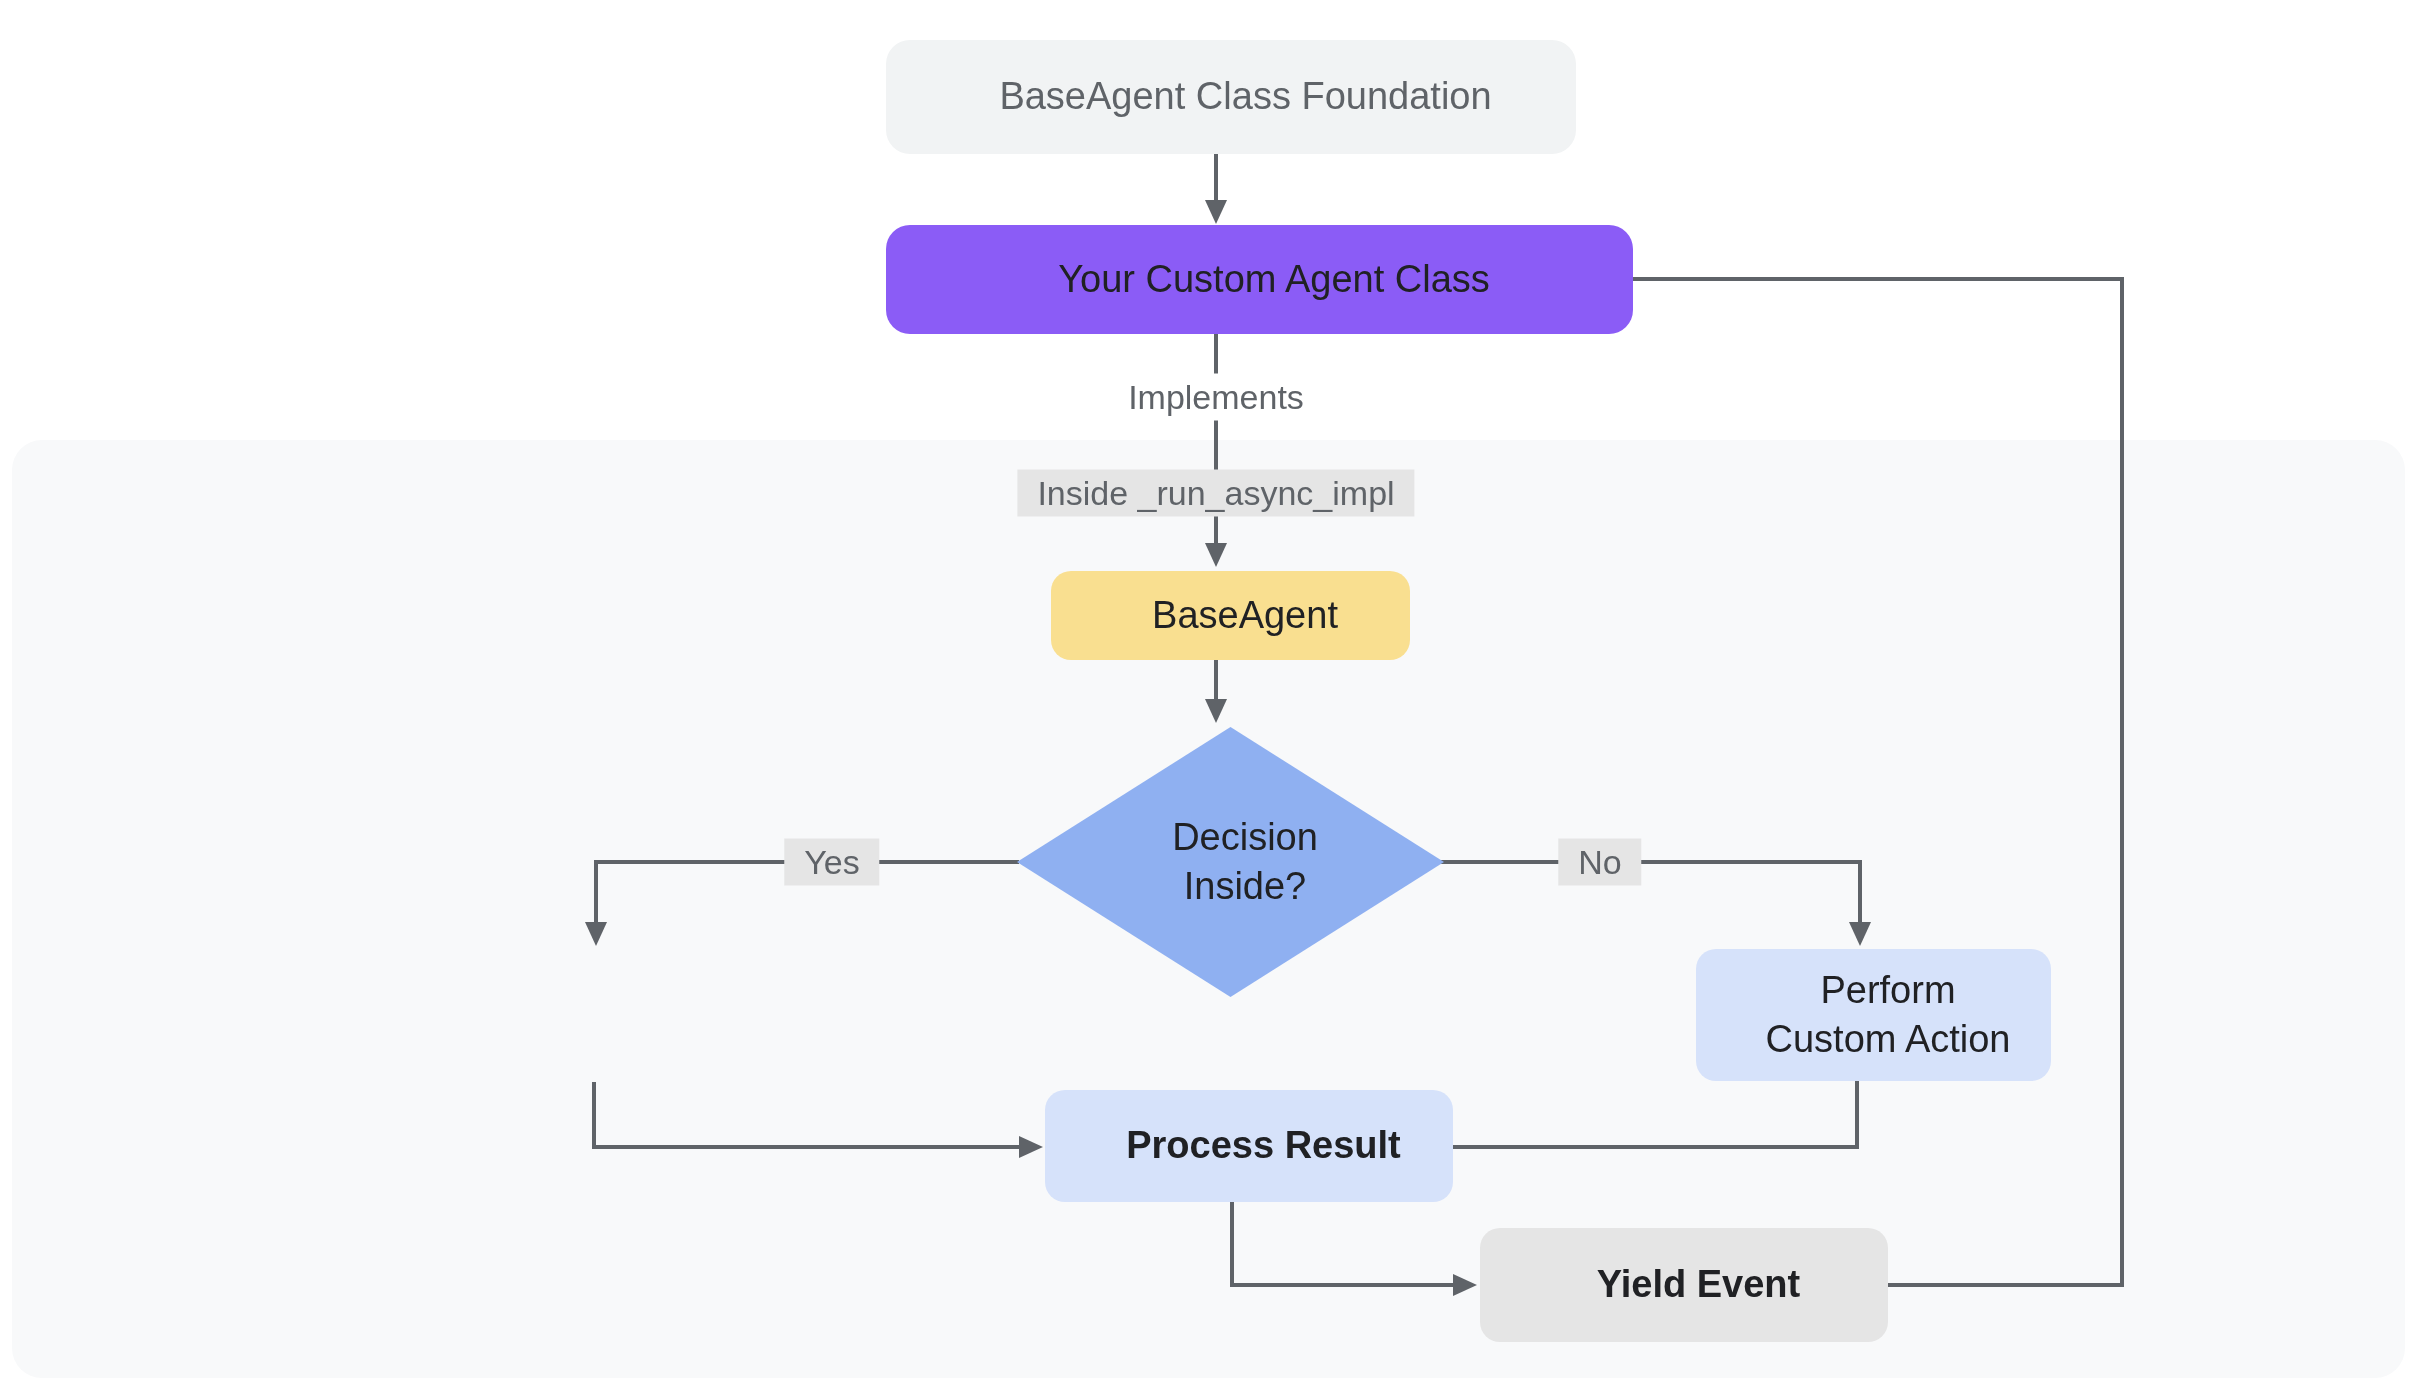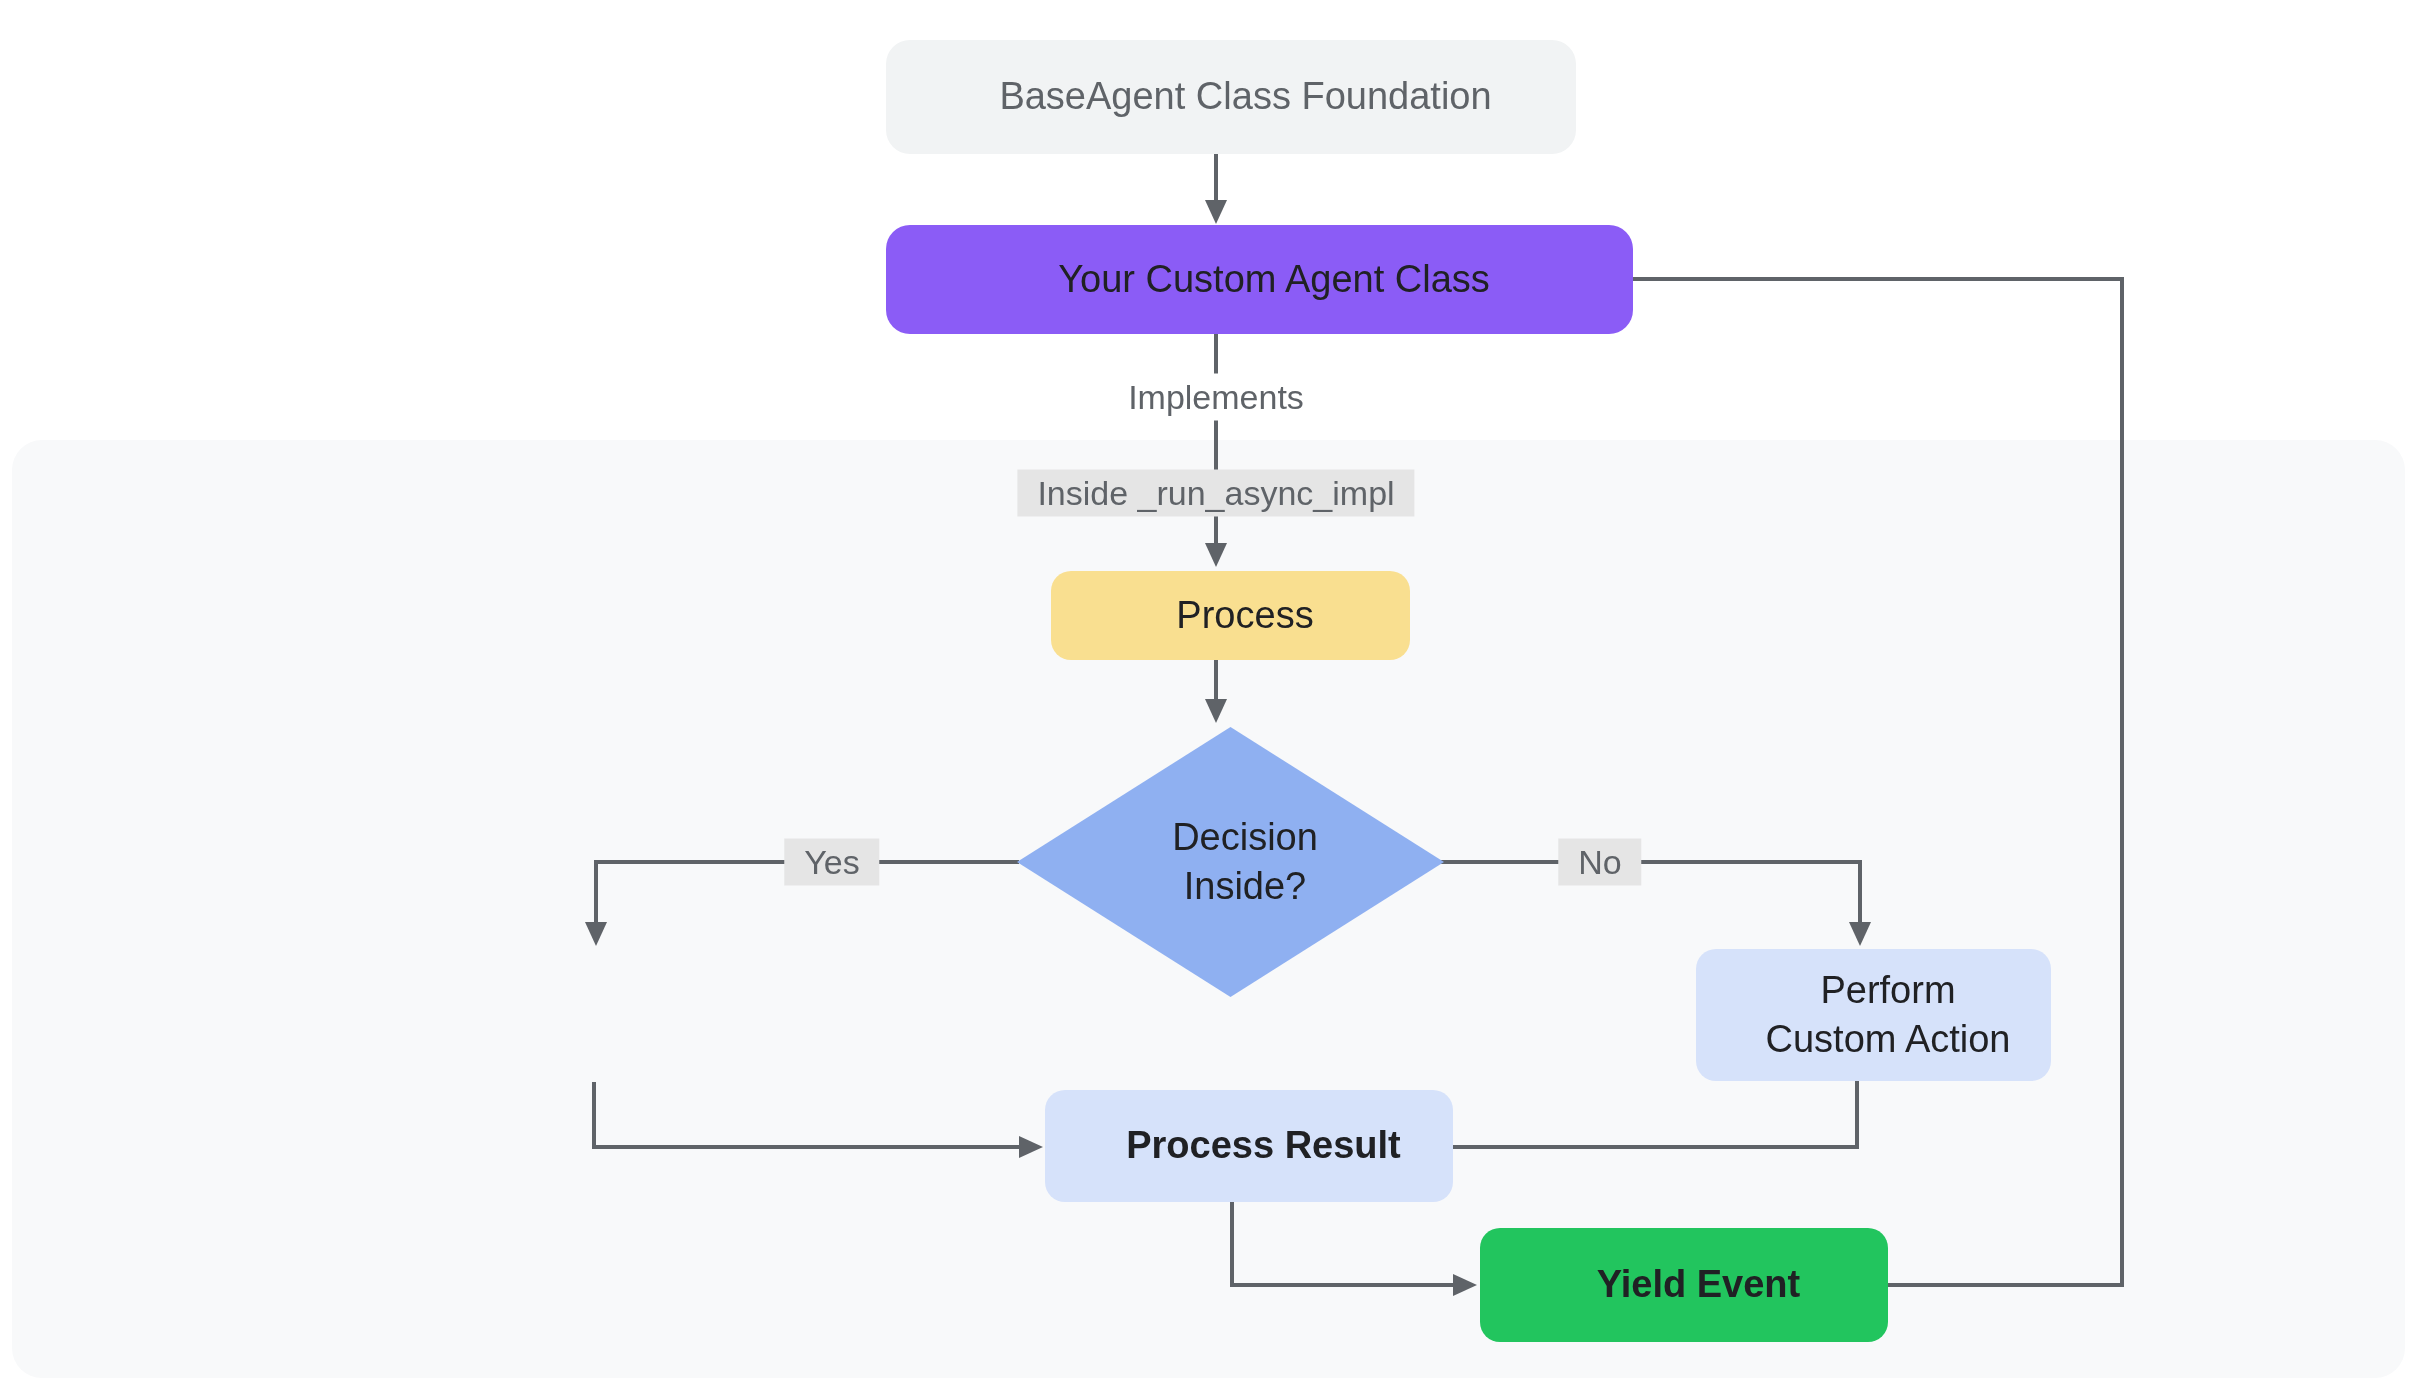--- a/index.html
+++ b/index.html
@@ -59,21 +59,21 @@
   .node-perform {
     left: 1696px; top: 949px; width: 326px; height: 132px;
     background: #d6e2fa; border-radius: 20px;
   }
   .node-process {
     left: 1045px; top: 1090px; width: 379px; height: 112px;
     background: #d6e2fa; border-radius: 20px; font-weight: 700;
   }
   .node-yield {
     left: 1480px; top: 1228px; width: 379px; height: 114px;
-    background: #22c55e; border-radius: 20px; font-weight: 700;
+    background: #e5e5e5; border-radius: 20px; font-weight: 700;
   }
   .line {
     position: absolute;
     background: #5f6368;
     z-index: 1;
   }
   .arrow {
     position: absolute;
     width: 0; height: 0;
     z-index: 1;
@@ -140,21 +140,21 @@
 
   <div class="node node-foundation">
     <span class="nline">BaseAgent Class Foundation</span>
   </div>
 
   <div class="node node-custom-agent">
     <span class="nline">Your Custom Agent Class</span>
   </div>
 
   <div class="node node-continue">
-    <span class="nline">Process</span>
+    <span class="nline">BaseAgent</span>
   </div>
 
   <div class="node node-decision">
     <span class="nline">Decision</span>
     <span class="nline">Inside?</span>
   </div>
 
 
   <div class="node node-perform">
     <span class="nline">Perform</span>

